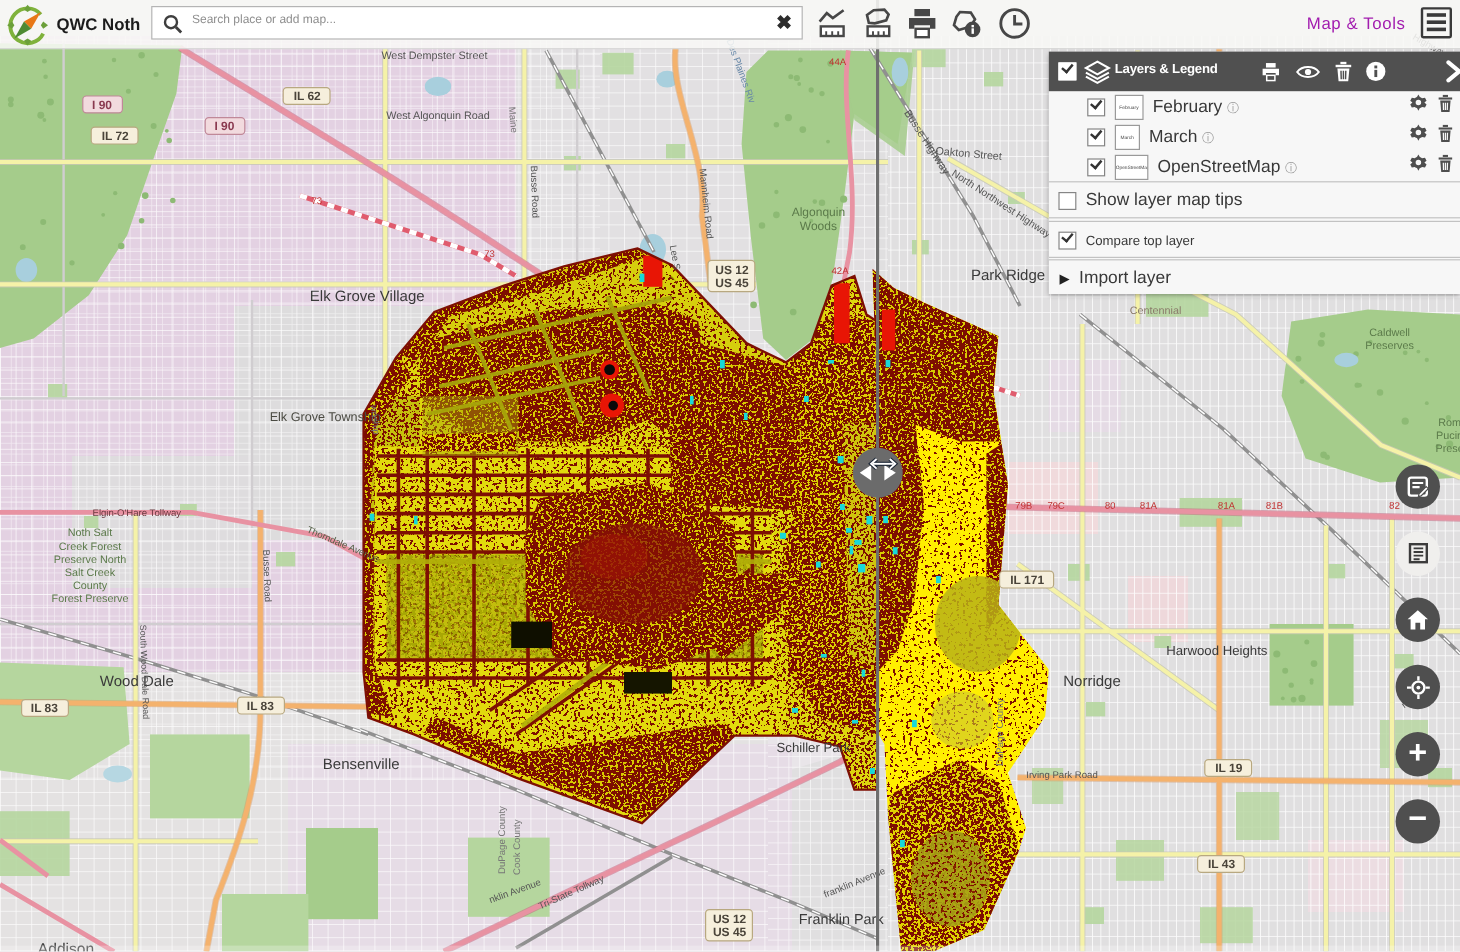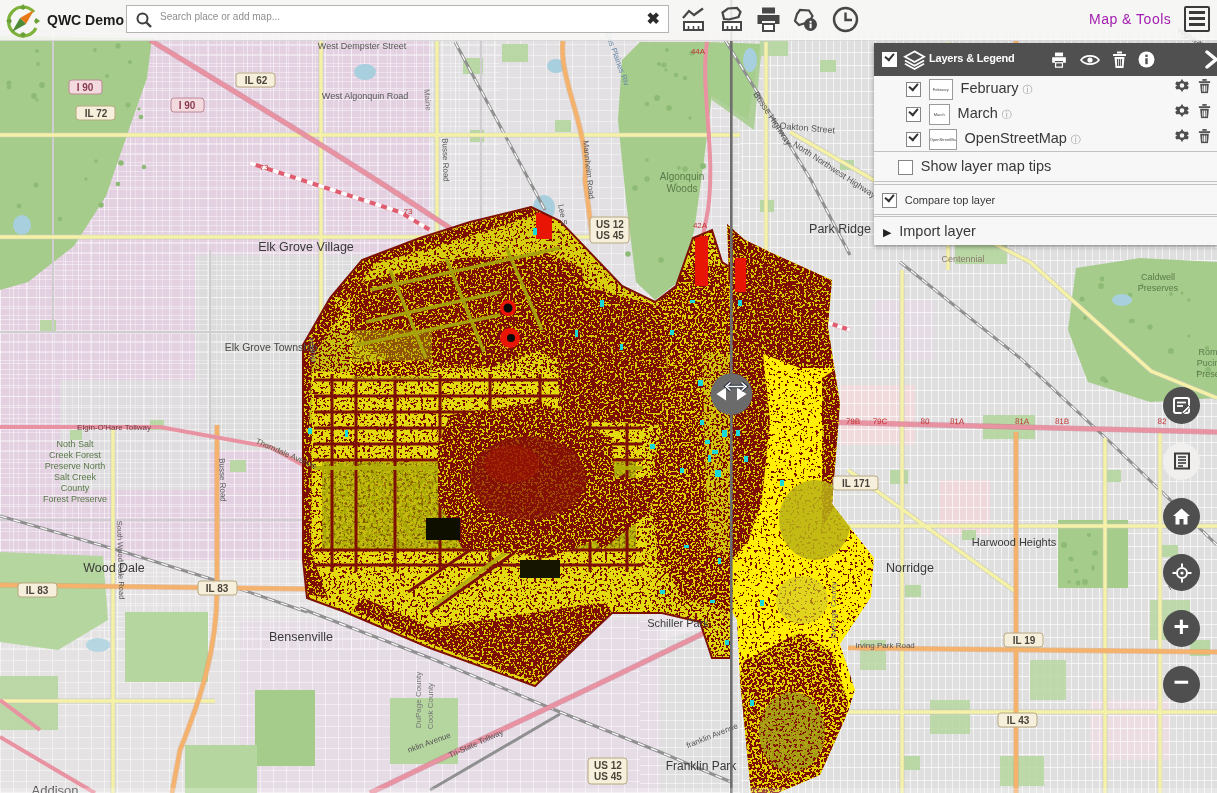--- a/index.html
+++ b/index.html
@@ -564,21 +564,21 @@
       <g fill="#6ca03a">
         <path d="M18 1 L21 5 L18 7 L15 5 Z"></path>
             <path d="M18 35 L21 31 L18 29 L15 31 Z"></path>
         <path d="M1 18 L5 15 L7 18 L5 21 Z"></path>
             <path d="M35 18 L31 15 L29 18 L31 21 Z"></path>
       </g>
       <path d="M29 7 L21 21 L15 15 Z" fill="#e87817"></path>
       <path d="M7 29 L15 15 L21 21 Z" fill="#4e8a33"></path>
     </svg>
   </div>
-  <div id="apptitle">QWC Demo</div>
+  <div id="apptitle">QWC Noth</div>
   <div id="search">
     <svg style="position:absolute;left:8px;top:5px" width="18" height="18" viewBox="0 0 18 18">
       <circle cx="7.5" cy="7.5" r="5" fill="none" stroke="#3e3e3e" stroke-width="2"></circle>
       <line x1="11.5" y1="11.5" x2="16" y2="16" stroke="#3e3e3e" stroke-width="2.4"></line>
     </svg>
     <span class="ph">Search place or add map...</span>
     <span class="clr">✖</span>
   </div>
   <svg class="tbicon" style="left:679px" width="29" height="29" viewBox="0 0 29 29">
     <g stroke="#474747" fill="none" stroke-width="2">
@@ -707,21 +707,21 @@
                 <rect x="5" y="0.5" width="5" height="2"></rect>
                 <path d="M2.5 6 h10 l-1 11 h-8 Z"></path>
               </g>
               <g stroke="#f7f7f7" stroke-width="1.2">
                 <line x1="5.5" y1="8" x2="5.7" y2="15"></line>
                 <line x1="7.5" y1="8" x2="7.5" y2="15"></line>
                 <line x1="9.5" y1="8" x2="9.3" y2="15"></line>
               </g>
             </svg></span>
     </div>
-    <div class="sep prow" style="height:29px;line-height:29px;padding-left:24px;">
+    <div class="sep prow" style="height:29px;line-height:29px;padding-left:8px;">
       <span class="cb"></span>&nbsp;&nbsp;<span style="font-size:14.5px">Show layer map tips</span>
     </div>
     <div class="sep" style="height:2px;background:#f7f7f7;"></div>
     <div class="sep prow" style="height:29px;line-height:29px;padding-left:8px;">
       <span class="cb k"></span>&nbsp;&nbsp;<span style="font-size:11px">Compare top layer</span>
     </div>
     <div class="sep" style="height:1px;background:#f7f7f7;"></div>
     <div class="sep prow" style="height:28px;line-height:28px;padding-left:9px;">
       <span style="font-size:11px;color:#222;">▶</span>&nbsp;&nbsp;<span style="font-size:14.5px">Import layer</span>
     </div>

